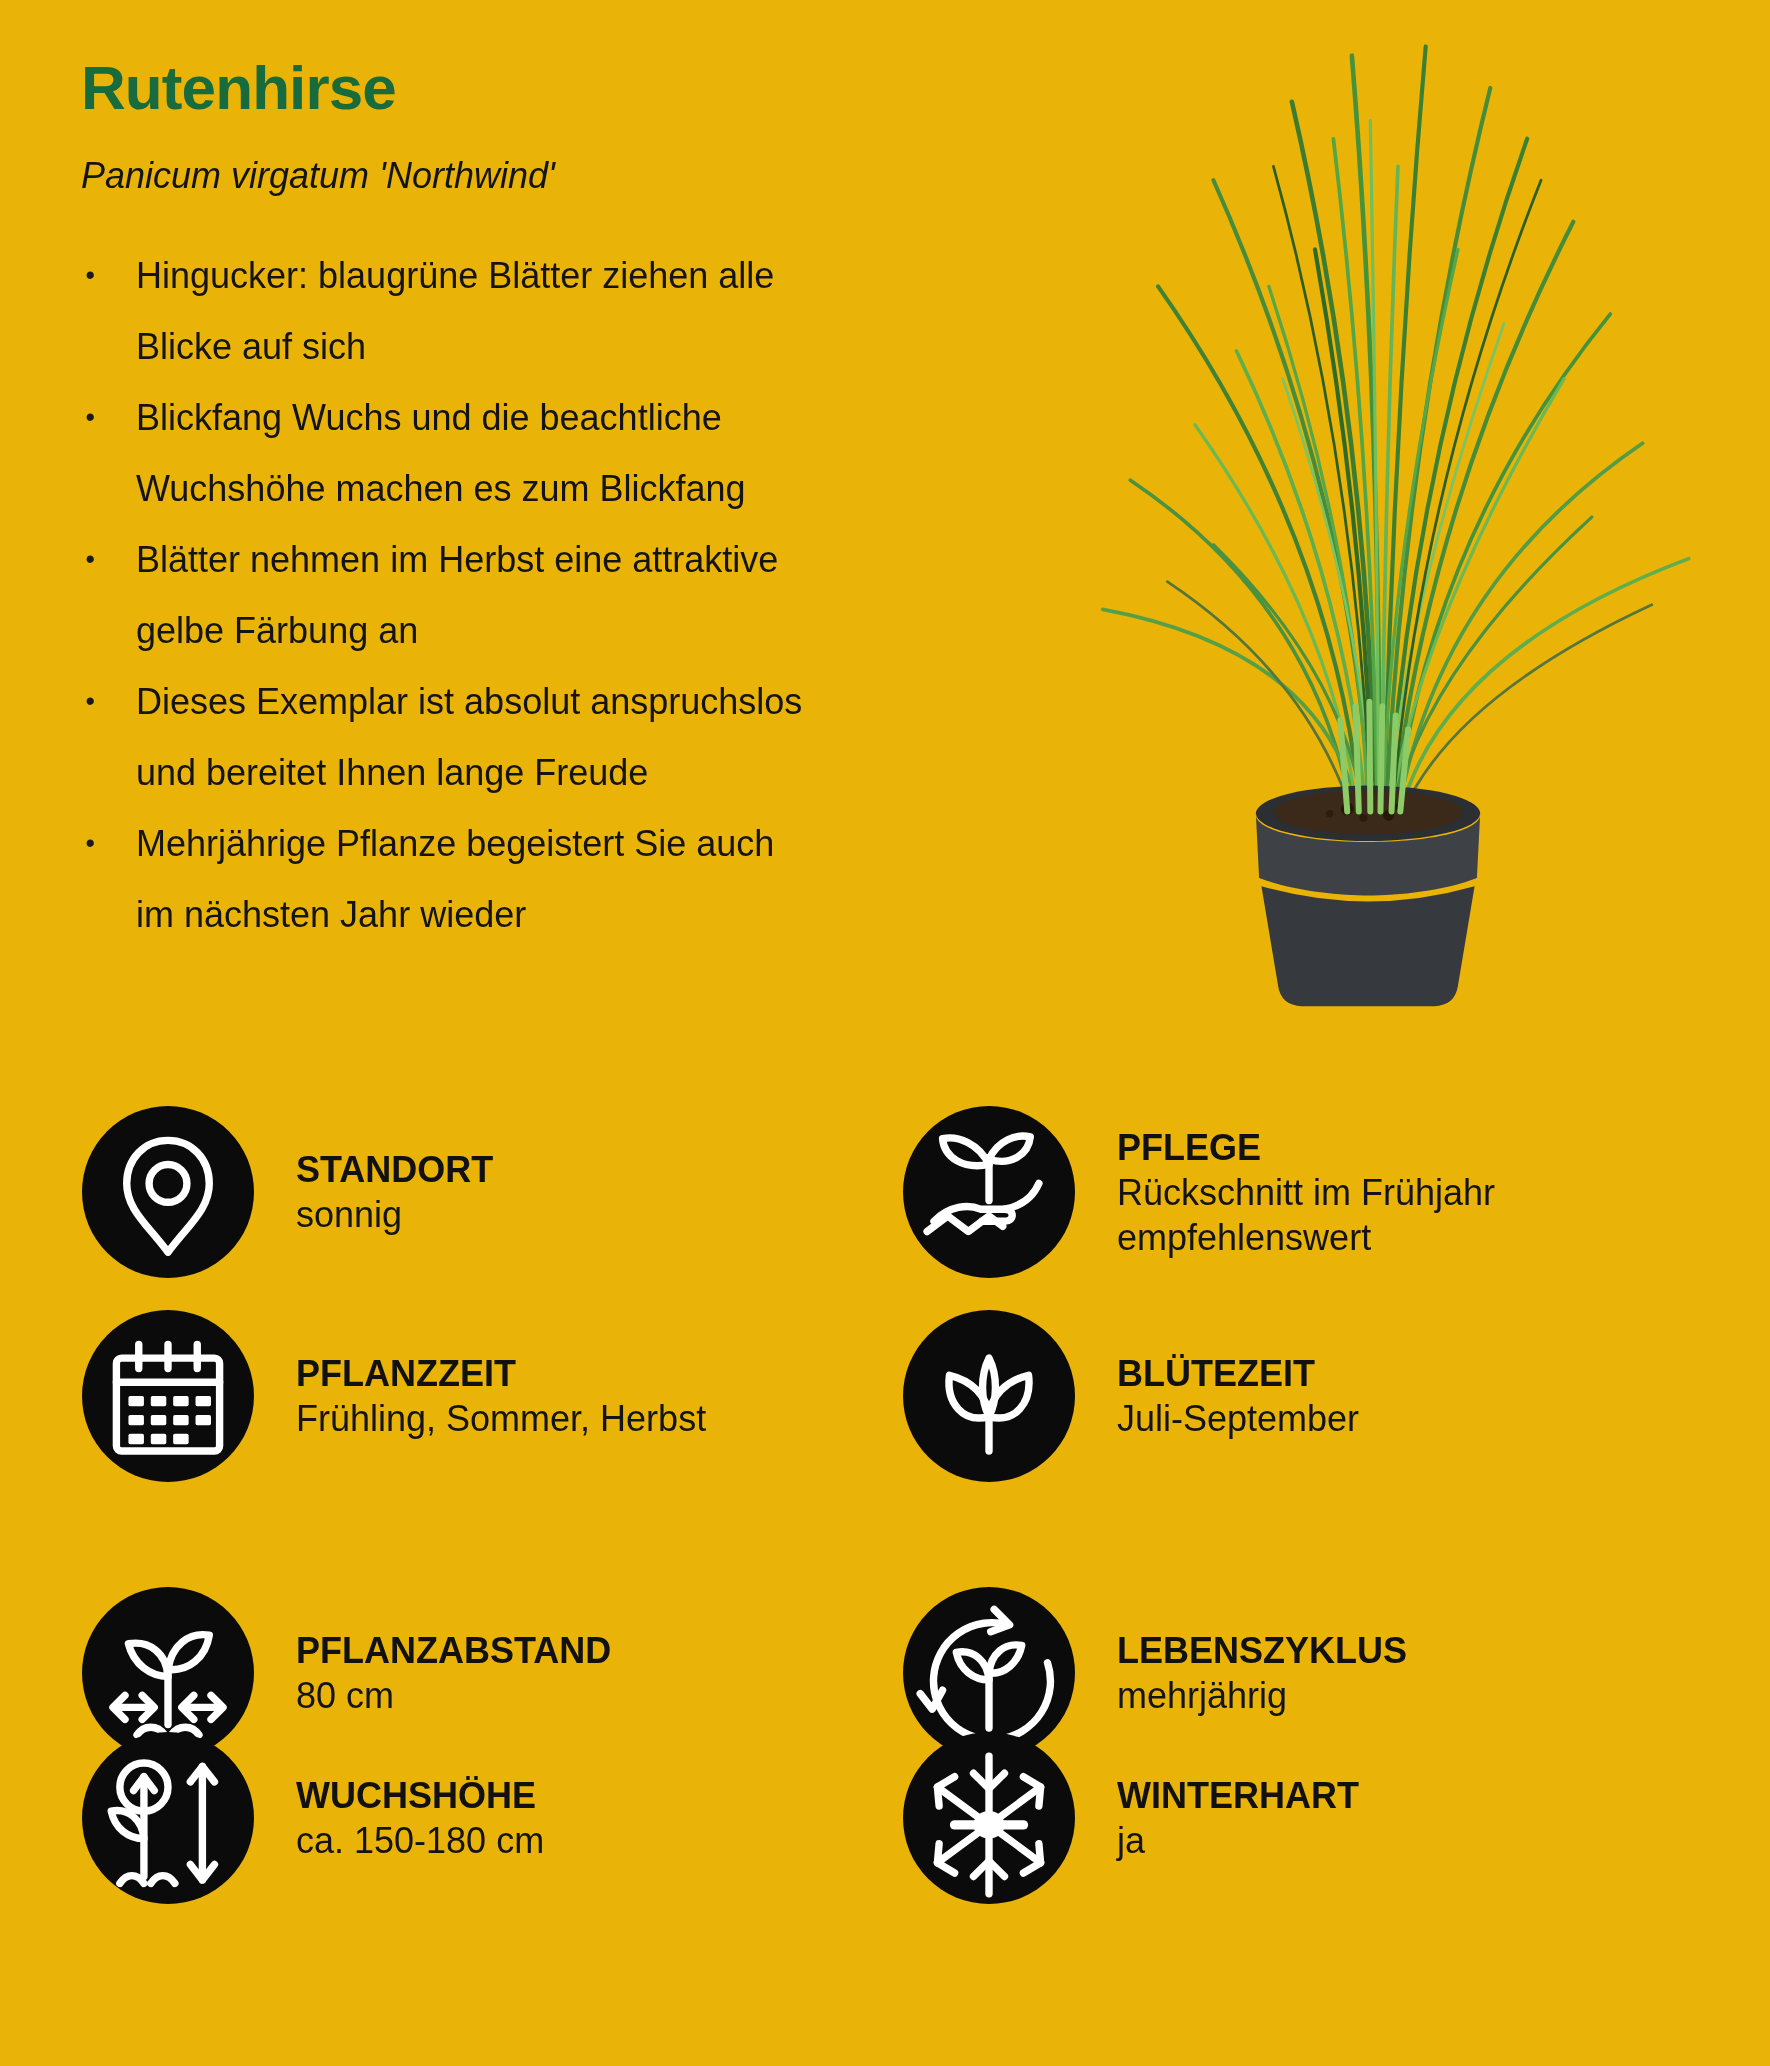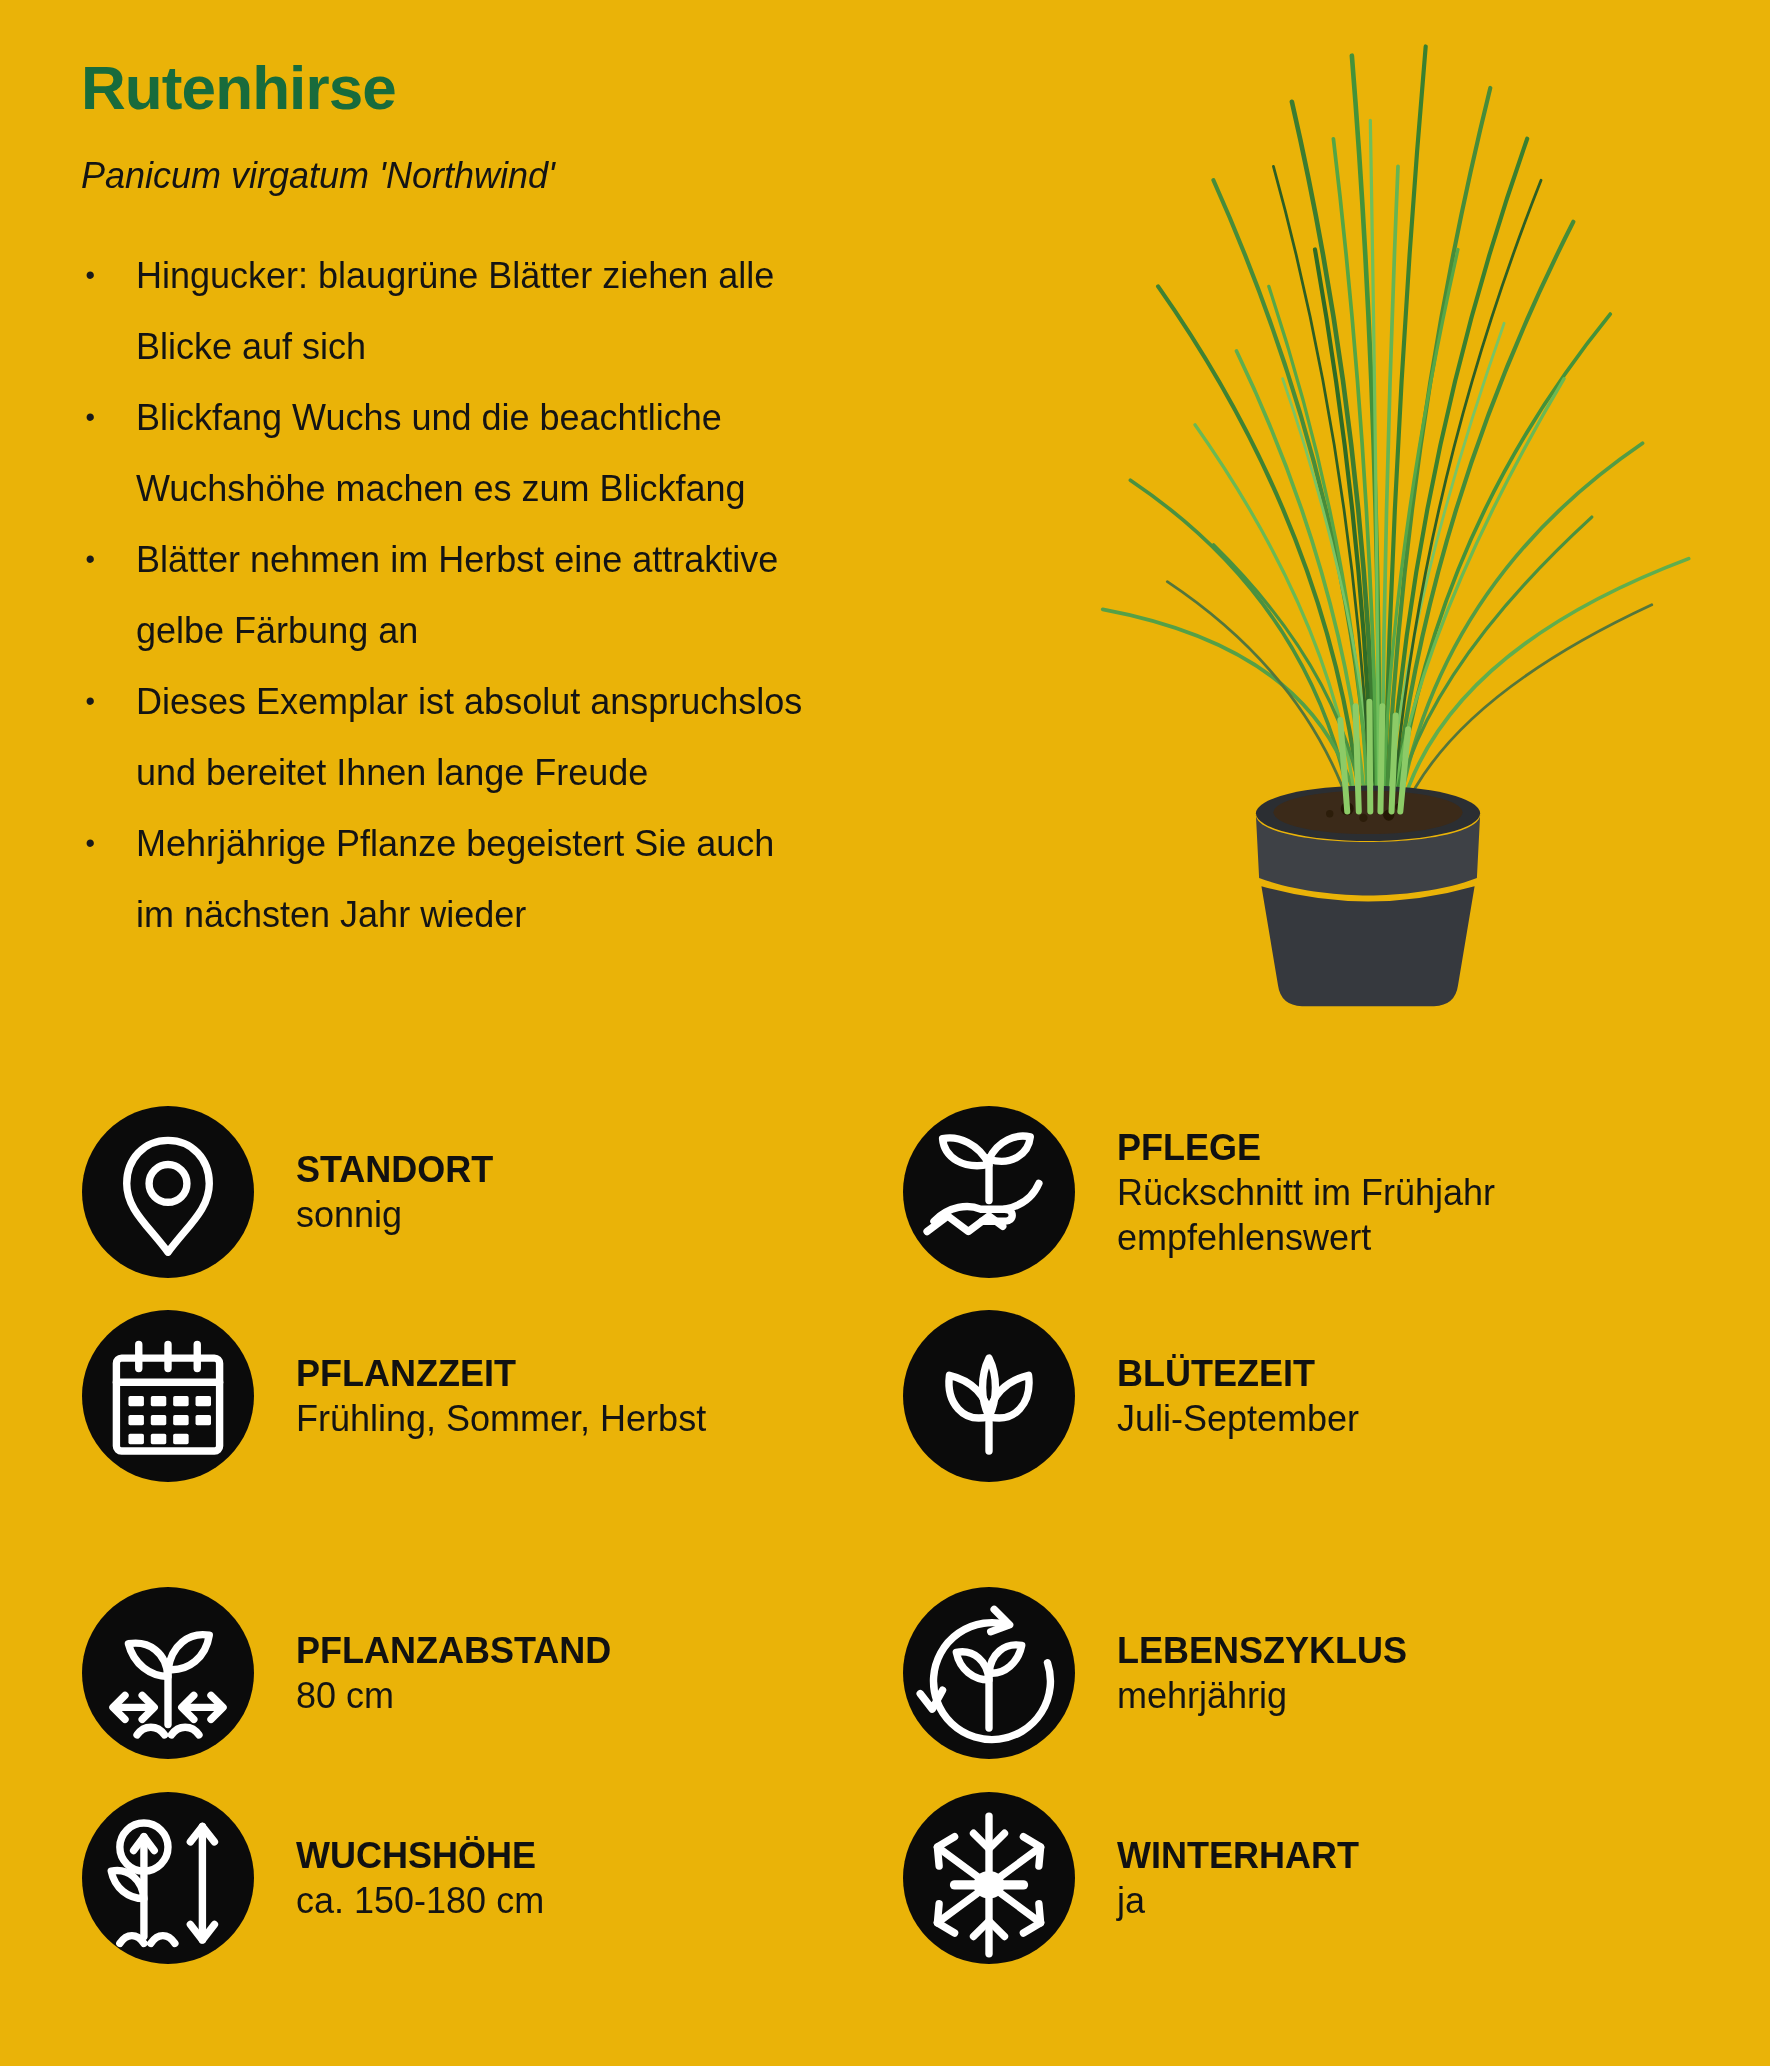--- a/index.html
+++ b/index.html
@@ -12,21 +12,21 @@
   
   .bullets{position:absolute;left:81px;top:240px;margin:0;padding:0;list-style:none;width:830px;}
   .bullets li{display:grid;grid-template-columns:55px 1fr;}
   .dot{font-size:27px;line-height:71px;color:#1a1a1a;padding-left:4.6px;}
   .bline{display:block;font-size:36px;line-height:71px;white-space:nowrap;color:#141414;}
   
   .plant{position:absolute;left:1075px;top:28px;width:646px;height:992px;margin:0;}
   
   .feature{position:absolute;display:flex;align-items:center;gap:42px;height:172px;}
   .f-left{left:82px;justify-content:space-between;}  .f-right{left:903px;}
-  .r1{top:1106px;} .r2{top:1310px;} .r3{top:1587px;} .r4{top:1792px;}
+  .r1{top:1106px;} .r2{top:1310px;} .r3{top:1587px;} .r4{top:1732px;}
   .icon-circle{width:172px;height:172px;border-radius:50%;background:#0b0b0b;flex:0 0 auto;
                display:flex;align-items:center;justify-content:center;}
   .icon-circle svg{width:172px;height:172px;}
   .ic{stroke:#ffffff;fill:none;stroke-width:4.3;stroke-linecap:round;stroke-linejoin:round;}
   .ftext{display:flex;flex-direction:column;justify-content:center;}
   .flabel{font-size:36px;font-weight:700;line-height:45px;color:#111;}
   .fvalue{font-size:36px;font-weight:400;line-height:45px;color:#141414;white-space:nowrap;}
 </style>
 </head>
 <body>

